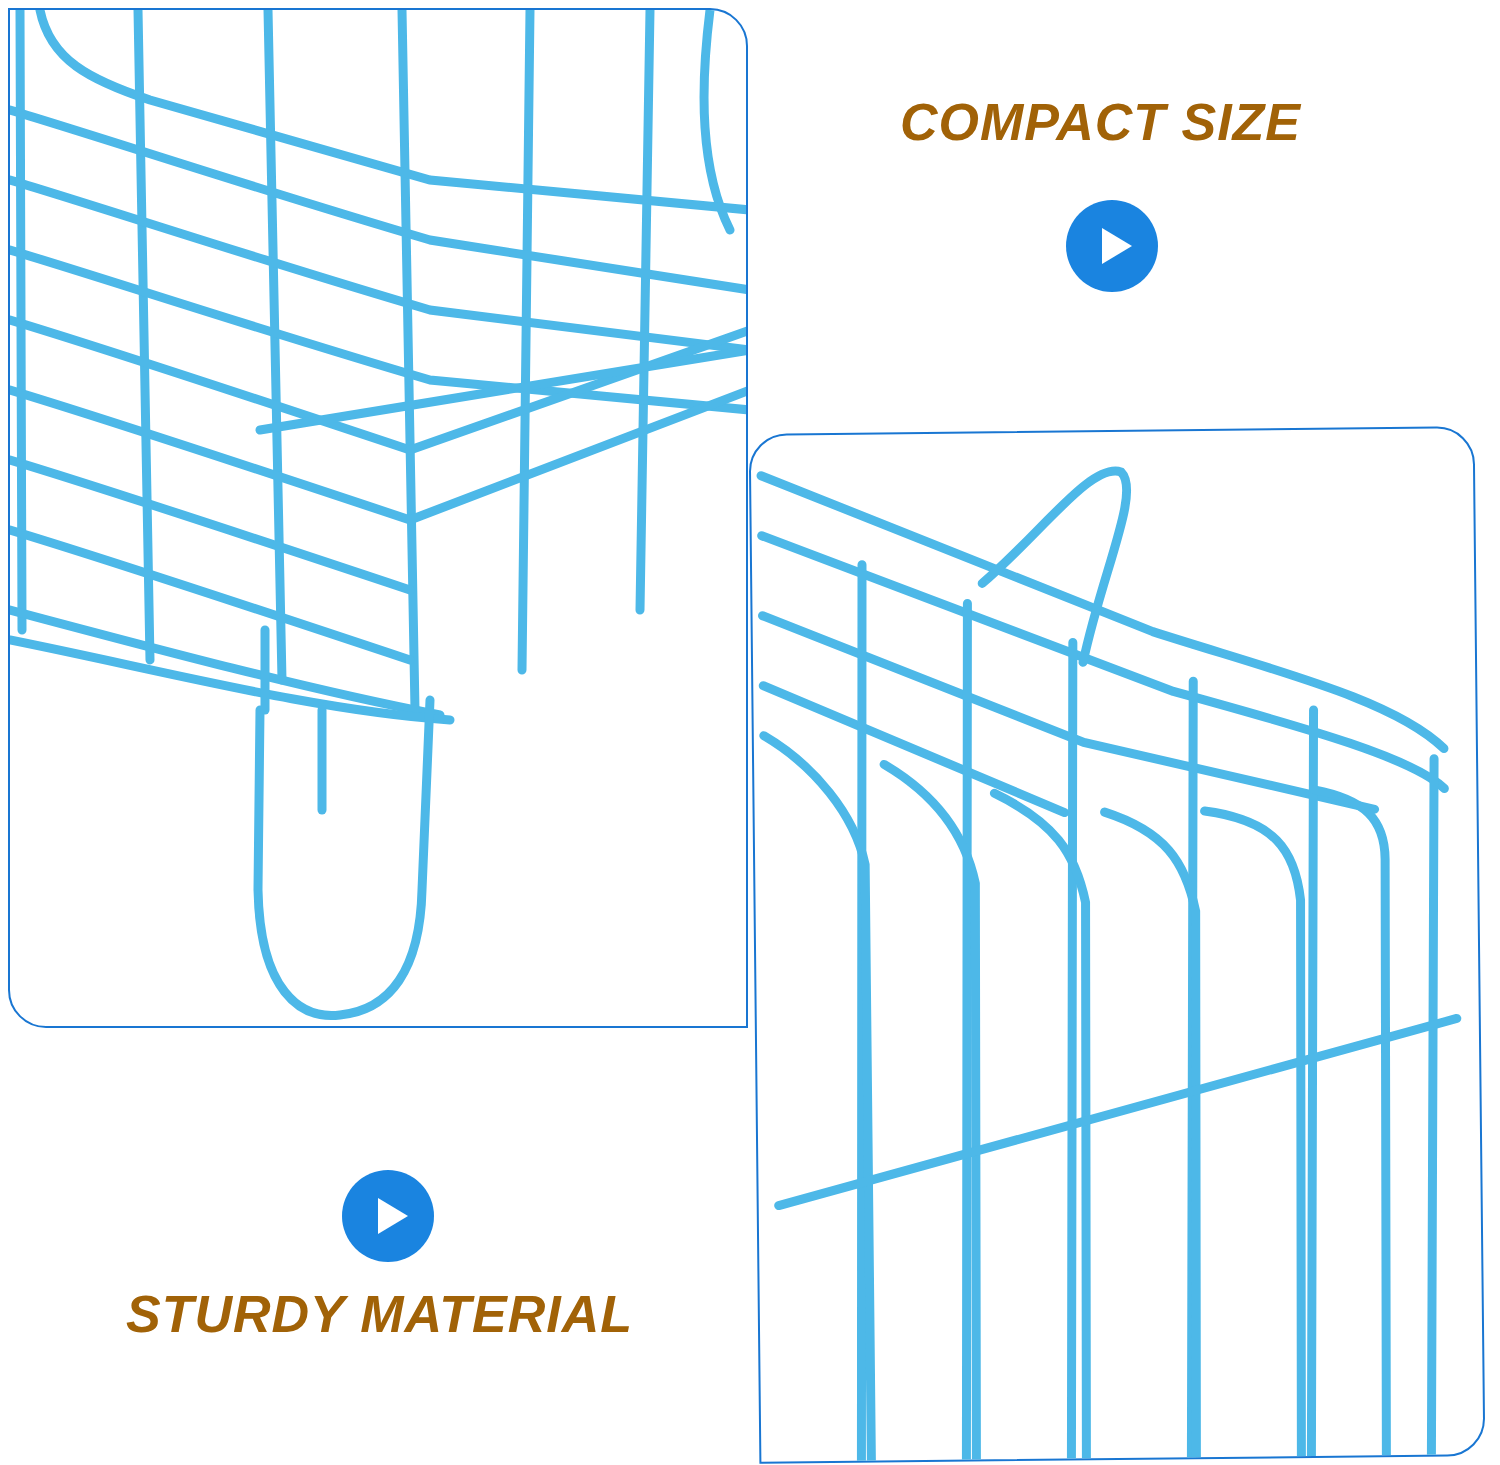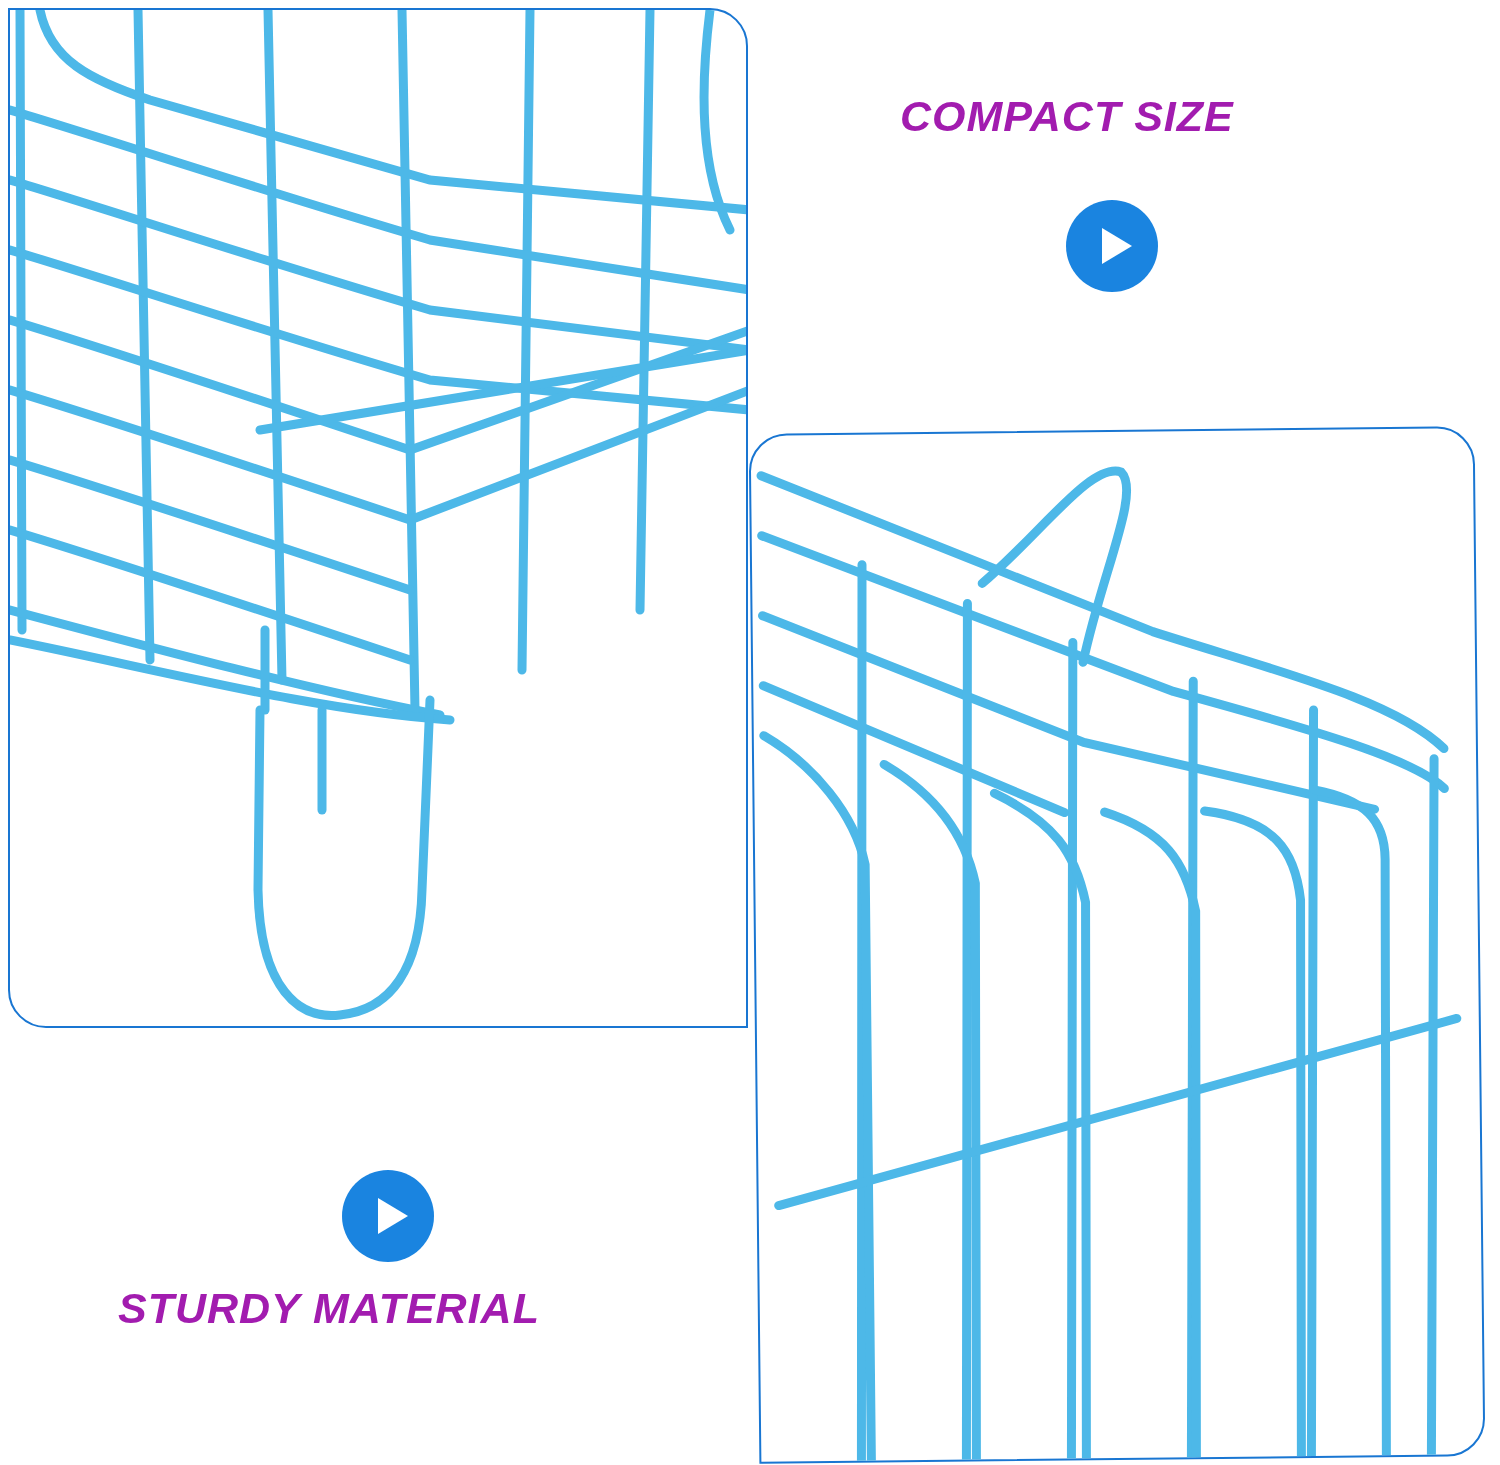--- a/index.html
+++ b/index.html
@@ -1,23 +1,23 @@
 <!DOCTYPE html>
 <html><head>
 <meta charset="utf-8">
 <style>
   html, body { margin: 0; padding: 0; background: #ffffff; }
   body { width: 1500px; height: 1465px; position: relative; overflow: hidden; font-family: "Liberation Sans", sans-serif; }
   .panel { position: absolute; border: 2px solid #1976d2; background: #fff; overflow: hidden; box-sizing: border-box; }
   .panel svg { position: absolute; left: 0; top: 0; }
   #panel-left { left: 8px; top: 8px; width: 740px; height: 1020px; border-radius: 0 38px 0 38px; }
   #panel-right { left: 754px; top: 430px; width: 726px; height: 1030px; border-radius: 38px 38px 38px 0; transform: rotate(-0.6deg); }
-  .caption { position: absolute; color: #a21caf; font-weight: bold; font-style: italic; font-size: 43px; letter-spacing: 1px; white-space: nowrap; }
+  .caption { position: absolute; color: #a16207; font-weight: bold; font-style: italic; font-size: 52px; letter-spacing: 1px; white-space: nowrap; }
   #caption-top { left: 900px; top: 92px; }
-  #caption-bottom { left: 118px; top: 1284px; font-style: italic; }
+  #caption-bottom { left: 126px; top: 1284px; font-style: italic; }
   .play-btn { position: absolute; width: 92px; height: 92px; border-radius: 50%; background: #1a84e0; cursor: pointer; }
   .play-btn::after { content: ""; position: absolute; left: 36px; top: 28px; border-left: 30px solid #ffffff; border-top: 18px solid transparent; border-bottom: 18px solid transparent; }
   #play-top { left: 1066px; top: 200px; }
   #play-bottom { left: 342px; top: 1170px; }
 </style>
 </head>
 <body>
 
 <div class="panel" id="panel-left">
   <svg width="740" height="1020" viewBox="0 0 740 1020">

